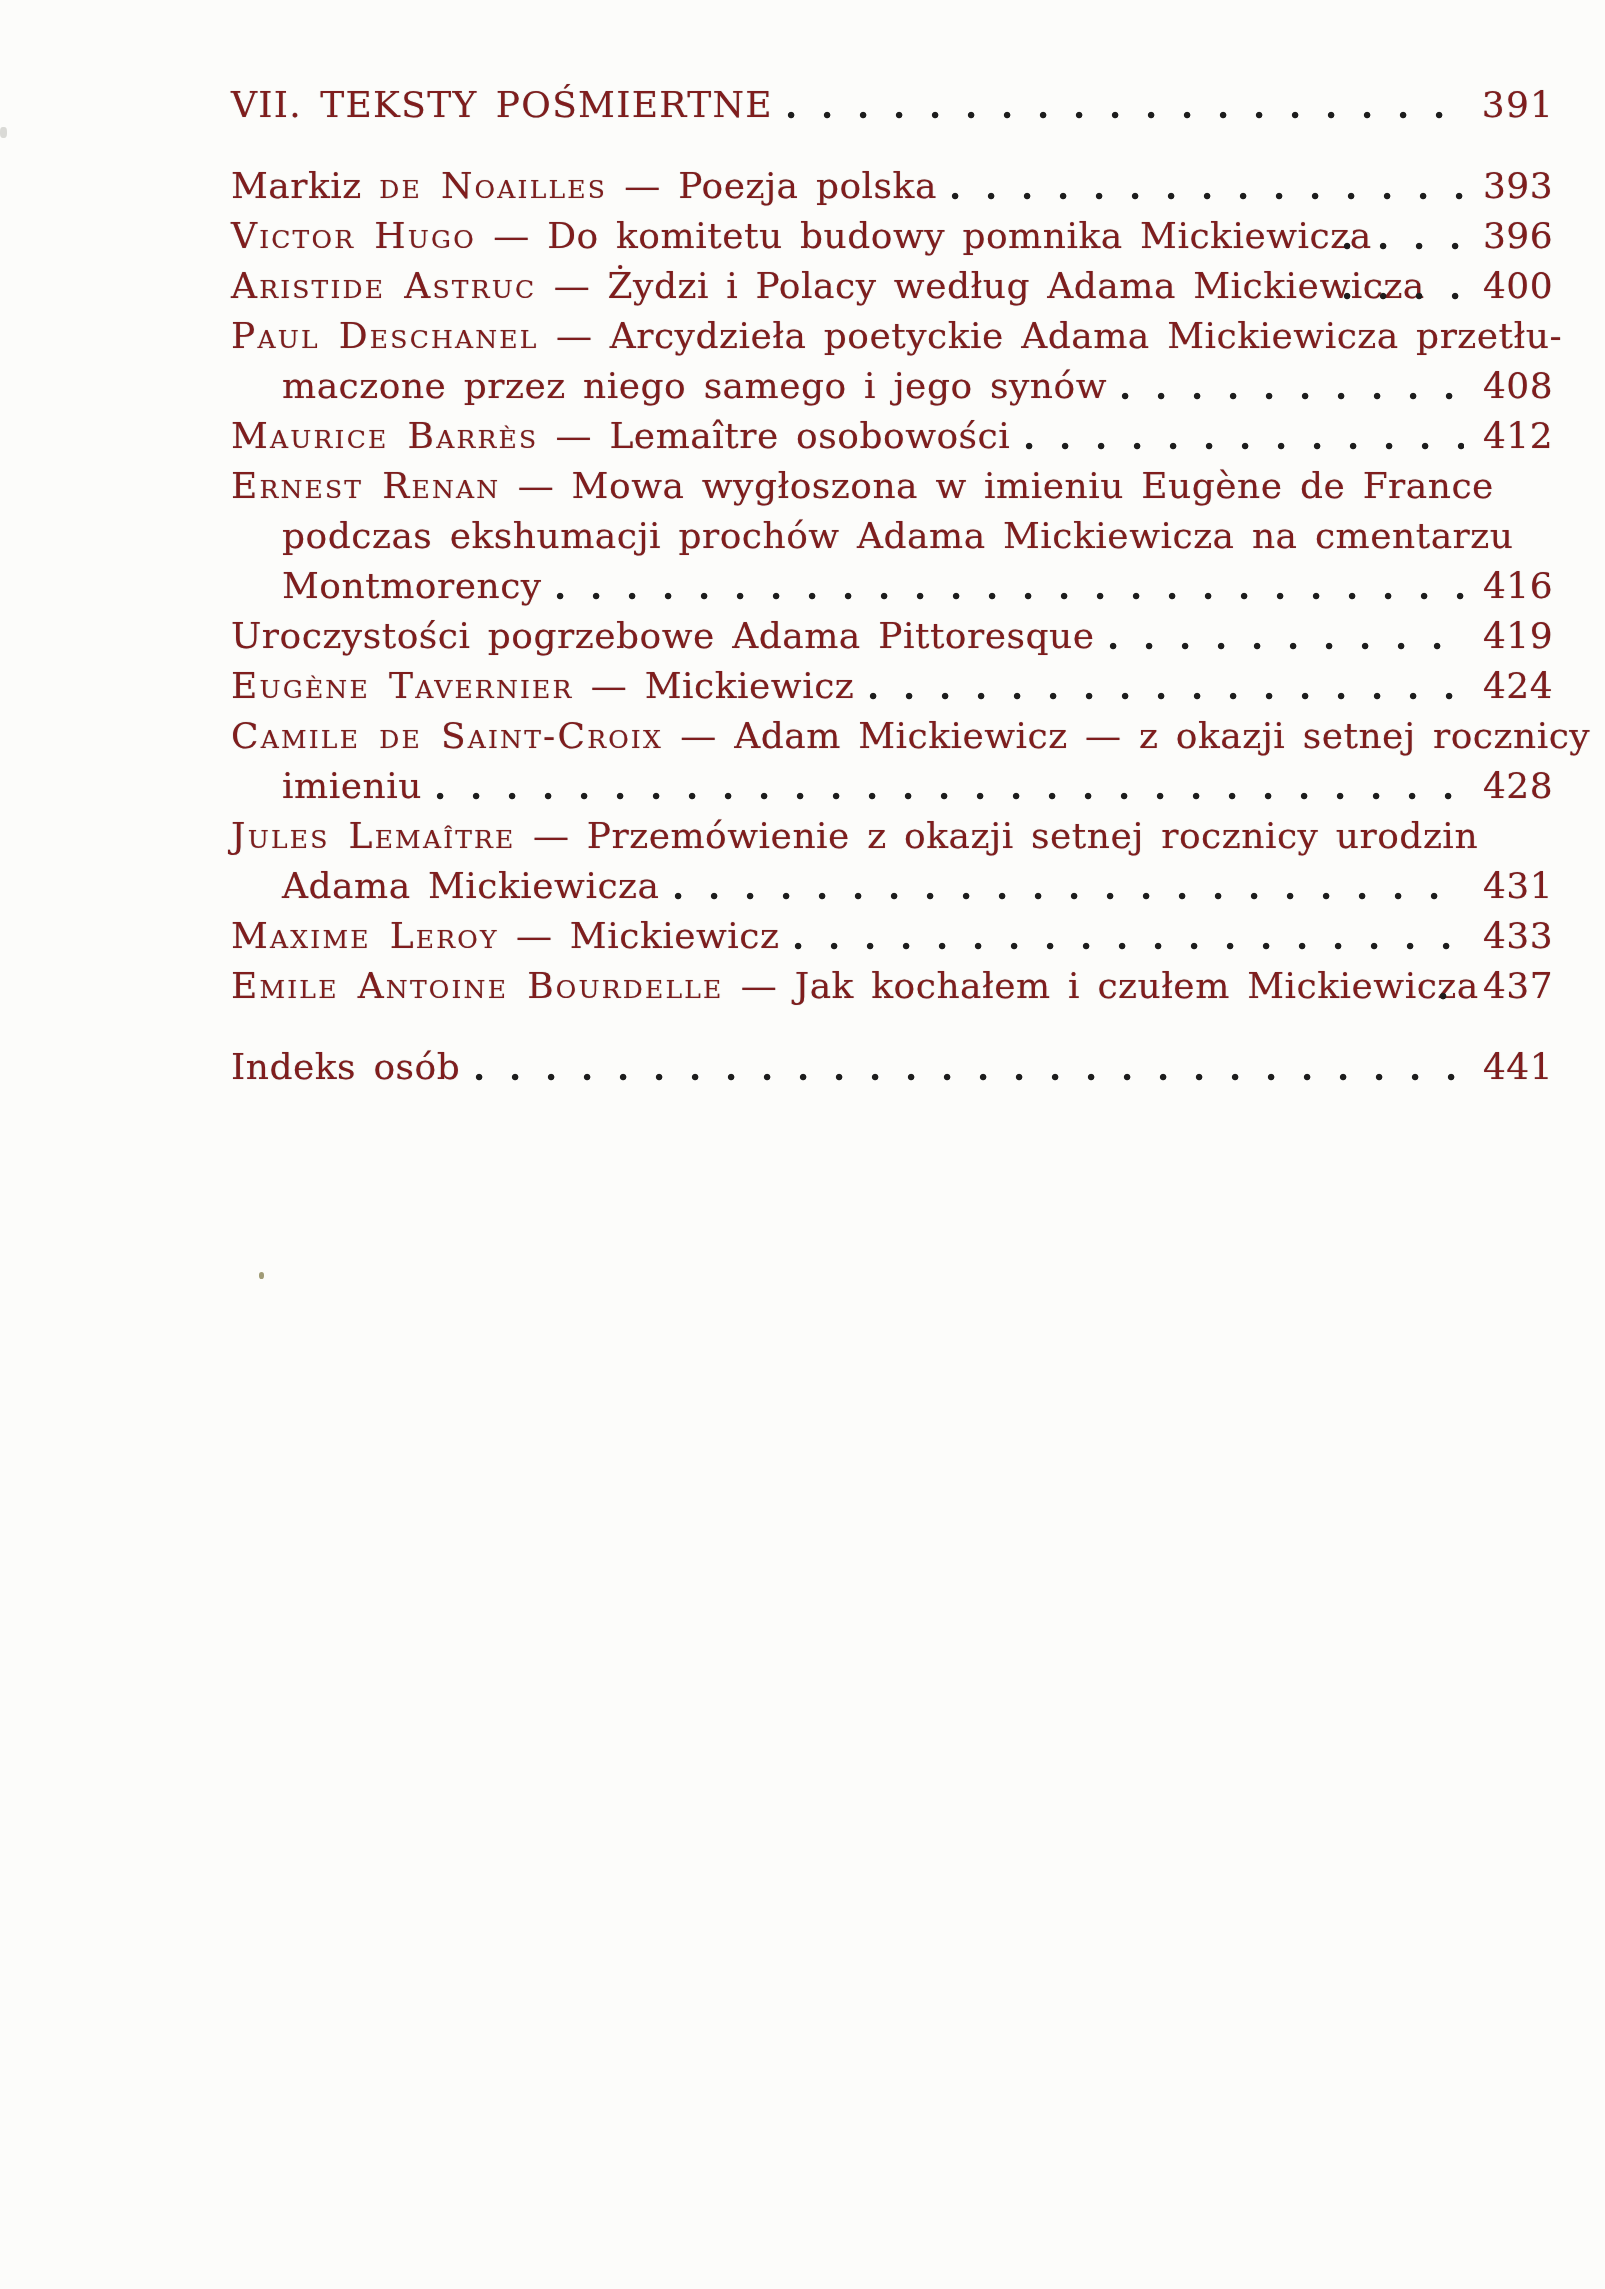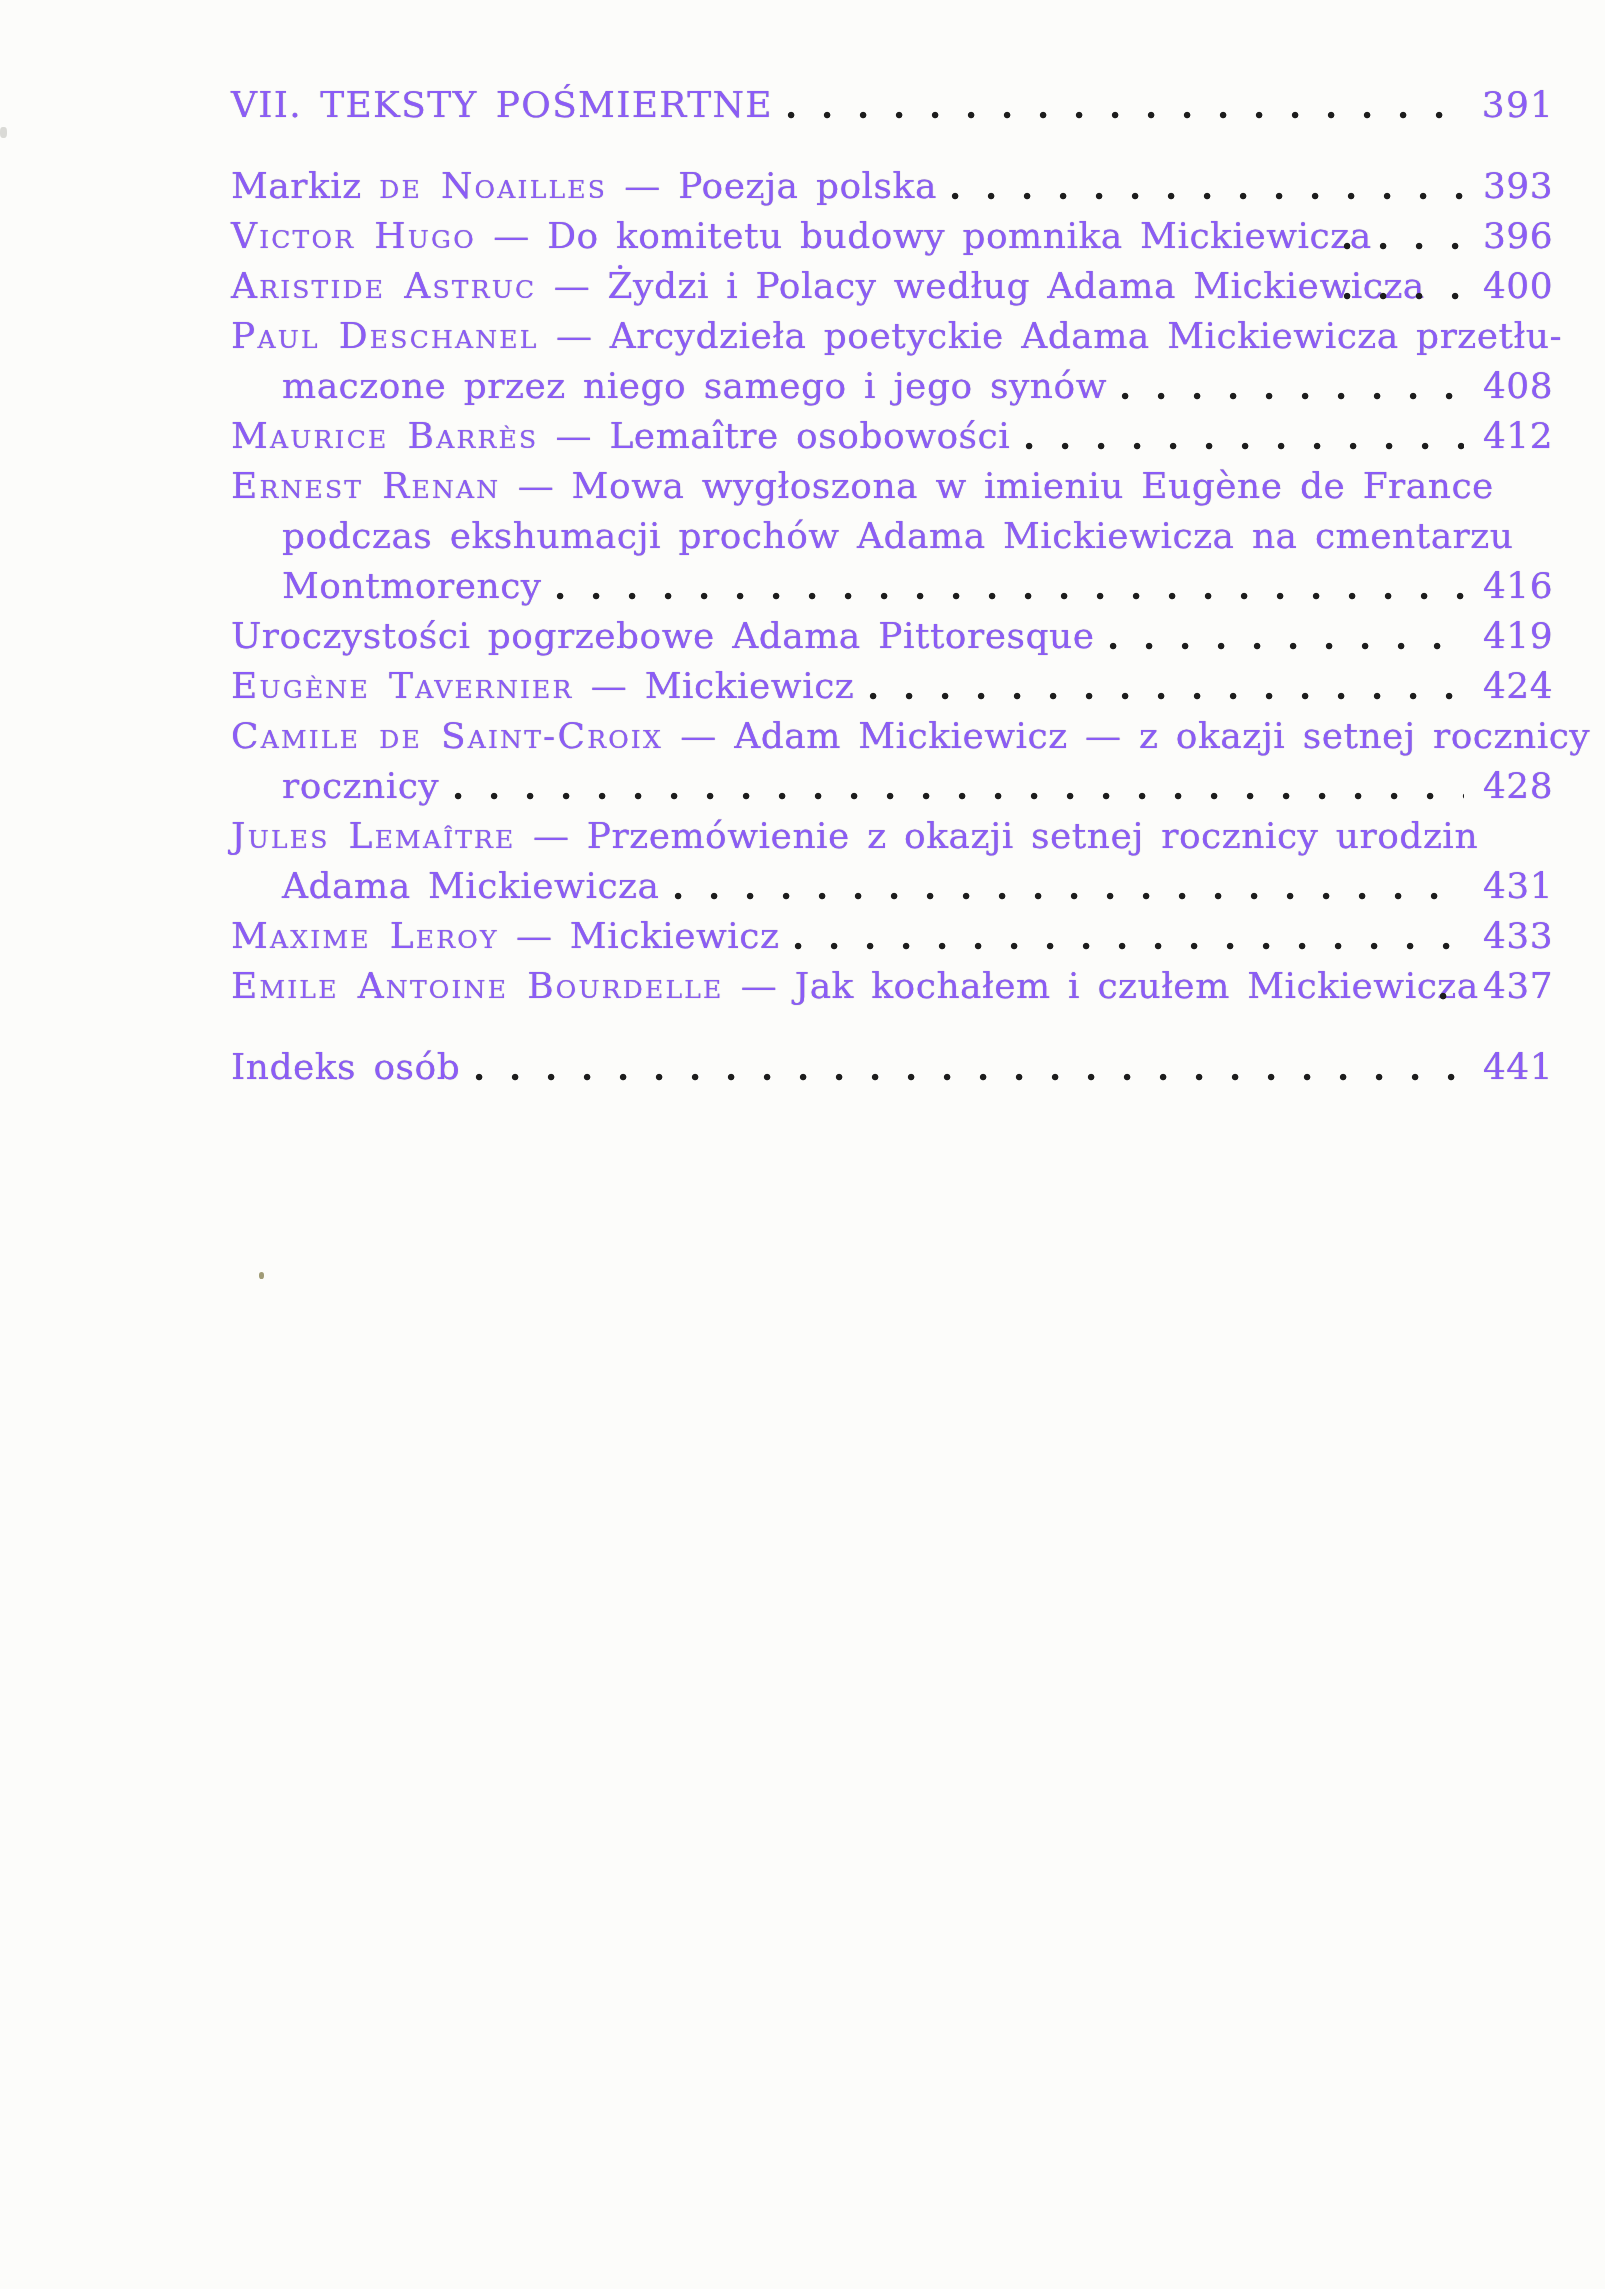--- a/index.html
+++ b/index.html
@@ -2,21 +2,21 @@
 <html style="font-size:14.5px"><head>
 <meta charset="utf-8">
 <style>
   html,body{margin:0;padding:0;background:#e8e8e8;}
   #page{
     position:relative;
     width:1606px;height:2290px;
     background:#fcfcfa;
     overflow:hidden;
     font-family:"DejaVu Serif", serif;
-    color:#8b5cf6;
+    color:#7f1d1d;
   }
   #toc{
     position:absolute;
     left:231px; top:80px;
     width:1334px;
   }
   .row{
     display:flex;
     align-items:stretch;
     line-height:50px;
@@ -120,21 +120,21 @@
       <div class="row">
         <span class="text"><span class="sc">Eugène Tavernier</span><span class="rg"> — Mickiewicz</span></span>
         <span class="leader long"></span>
         <span class="num">424</span>
       </div>
       <div class="row justify">
         <span class="text"><span class="sc">Camile de Saint-Croix</span><span class="rg"> — Adam Mickiewicz — z okazji setnej rocznicy</span></span>
         <span class="num"></span>
       </div>
       <div class="row indent">
-        <span class="text"><span class="rg">rocznicy</span></span>
+        <span class="text"><span class="rg">imieniu</span></span>
         <span class="leader long"></span>
         <span class="num">428</span>
       </div>
       <div class="row justify">
         <span class="text"><span class="sc">Jules Lemaître</span><span class="rg"> — Przemówienie z okazji setnej rocznicy urodzin</span></span>
         <span class="num"></span>
       </div>
       <div class="row indent">
         <span class="text"><span class="rg">Adama Mickiewicza</span></span>
         <span class="leader long"></span>

